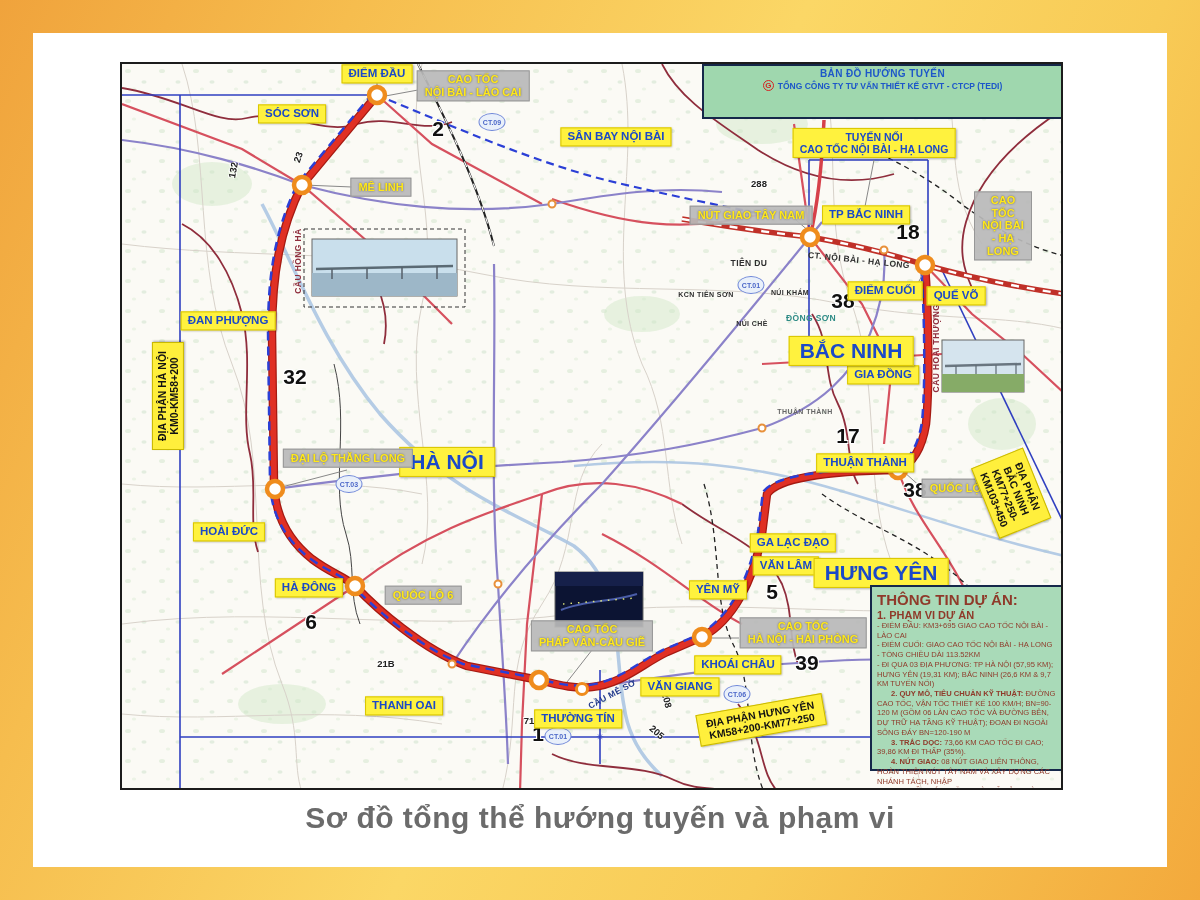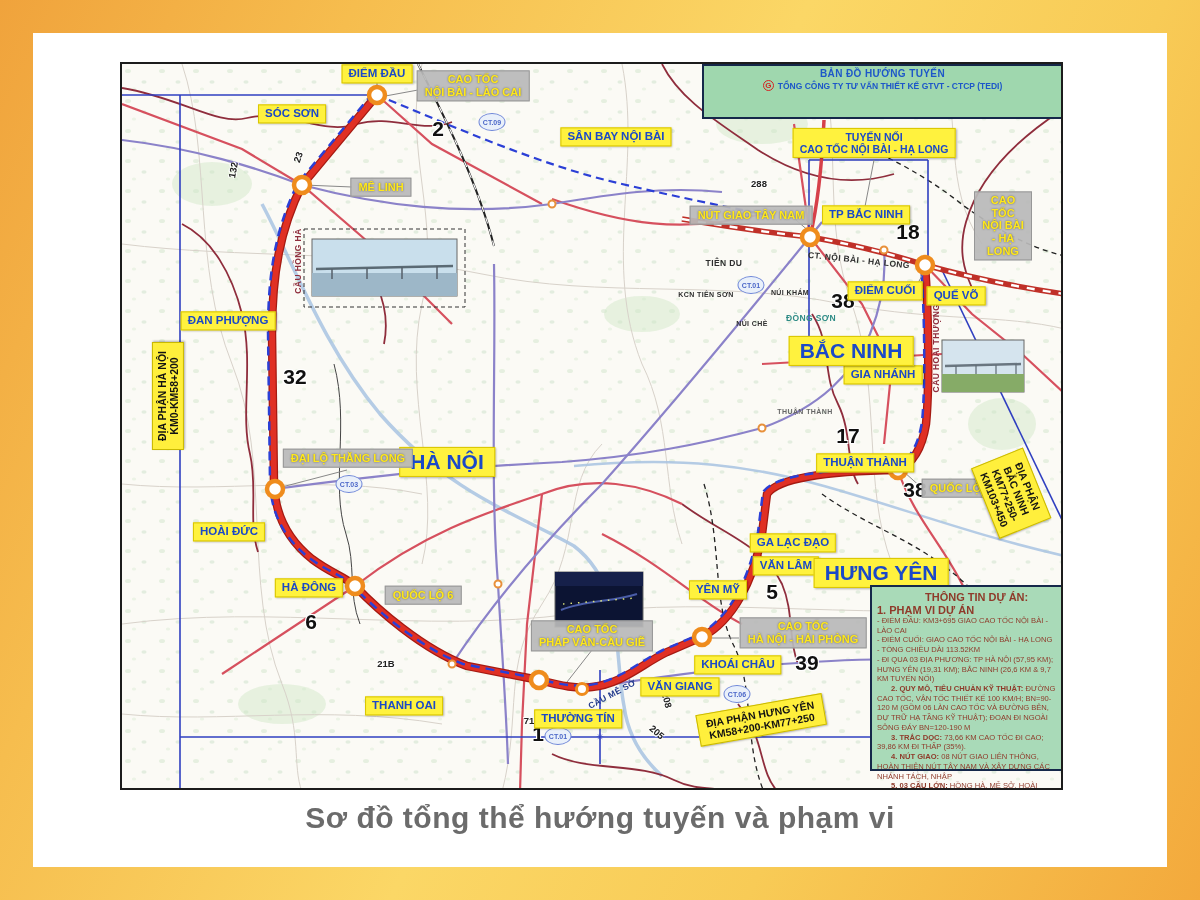--- a/index.html
+++ b/index.html
@@ -39,21 +39,21 @@
   .ct-badge{ position:absolute; transform:translate(-50%,-50%); width:27px; height:18px; border:1.5px solid #6e86d8;
              border-radius:50%; background:#e9f0fa; color:#4a66c8; font-size:7px; font-weight:bold;
              display:flex; align-items:center; justify-content:center; z-index:15; }
   .map-note{ position:absolute; transform:translate(-50%,-50%); font-size:8.5px; font-weight:bold; color:#2e2e2e;
              letter-spacing:.4px; z-index:14; white-space:nowrap; }
   .note-maroon { color:#8f2d3c; } .note-teal { color:#2e8b86; } .note-navy { color:#223a8c; }
 
   
   .info { position:absolute; left:748px; top:521px; width:193px; height:186px; background:#a9dab8;
           border:2px solid #15284a; padding:4px 5px; color:#8f3a2a; z-index:28; }
-  .ib-title { font-size:11px; font-weight:bold;margin-left:48px; }
+  .ib-title { font-size:15px; font-weight:bold; }
   .ib-h     { font-size:11px; font-weight:bold; margin-top:1px; }
   .ib-line  { font-size:7.6px; line-height:1.28; }
   .ib-hi    { font-weight:bold;padding-left:14px; }
 
   .caption { position:absolute; left:0; top:768px; width:100%; text-align:center;
              font-size:30px; font-weight:bold; color:#6b6b6b; letter-spacing:.5px; }
 </style>
 </head>
 <body>
 
@@ -244,21 +244,21 @@
    <div class="lbl-y" style="left:107px;top:468px">HOÀI ĐỨC</div>
    <div class="lbl-y" style="left:187px;top:524px">HÀ ĐÔNG</div>
    <div class="lbl-y" style="left:282px;top:642px">THANH OAI</div>
    <div class="lbl-y" style="left:456px;top:655px">THƯỜNG TÍN</div>
    <div class="lbl-y" style="left:558px;top:623px">VĂN GIANG</div>
    <div class="lbl-y" style="left:616px;top:601px">KHOÁI CHÂU</div>
    <div class="lbl-y" style="left:596px;top:526px">YÊN MỸ</div>
    <div class="lbl-y" style="left:664px;top:502px">VĂN LÂM</div>
    <div class="lbl-y" style="left:671px;top:479px">GA LẠC ĐẠO</div>
    <div class="lbl-y" style="left:743px;top:399px">THUẬN THÀNH</div>
-   <div class="lbl-y" style="left:761px;top:311px">GIA NHÁNH</div>
+   <div class="lbl-y" style="left:761px;top:311px">GIA ĐỒNG</div>
    <div class="lbl-y" style="left:834px;top:232px">QUẾ VÕ</div>
    <div class="lbl-y" style="left:763px;top:227px">ĐIỂM CUỐI</div>
    <div class="lbl-y" style="left:744px;top:151px">TP BẮC NINH</div>
    <div class="lbl-y" style="left:752px;top:79px;font-size:10.5px">TUYẾN NỐI
 CAO TỐC NỘI BÀI - HẠ LONG</div>
 
    <div class="lbl-big" style="left:325px;top:398px">HÀ NỘI</div>
    <div class="lbl-big" style="left:729px;top:287px">BẮC NINH</div>
    <div class="lbl-big" style="left:759px;top:509px">HƯNG YÊN</div>
 
@@ -280,21 +280,21 @@
 KM0-KM58+200</div>
    <div class="lbl-b" style="left:639px;top:656px;transform:translate(-50%,-50%) rotate(-10deg)">ĐỊA PHẬN HƯNG YÊN
 KM58+200-KM77+250</div>
    <div class="lbl-b" style="left:889px;top:429px;transform:translate(-50%,-50%) rotate(68deg)">ĐỊA PHẬN BẮC NINH
 KM77+250-KM103+450</div>
 
    <div class="map-note note-maroon" style="left:176px;top:197px;transform:translate(-50%,-50%) rotate(-90deg)">CẦU HỒNG HÀ</div>
    <div class="map-note note-navy" style="left:490px;top:630px;transform:translate(-50%,-50%) rotate(-28deg)">CẦU MỄ SỞ</div>
    <div class="map-note note-maroon" style="left:814px;top:284px;transform:translate(-50%,-50%) rotate(-90deg)">CẦU HOÀI THƯỢNG</div>
    <div class="map-note" style="left:737px;top:196px;transform:translate(-50%,-50%) rotate(6deg)">CT. NỘI BÀI - HẠ LONG</div>
-   <div class="map-note" style="left:602px;top:199px">TIÊN DU</div>
+   <div class="map-note" style="left:627px;top:199px">TIÊN DU</div>
    <div class="map-note" style="left:584px;top:230px;font-size:7px">KCN TIÊN SƠN</div>
    <div class="map-note" style="left:668px;top:228px;font-size:7px">NÚI KHÁM</div>
    <div class="map-note" style="left:630px;top:259px;font-size:7px">NÚI CHÈ</div>
    <div class="map-note note-teal" style="left:689px;top:254px">ĐỒNG SƠN</div>
    <div class="map-note" style="left:683px;top:347px;font-size:7px;color:#666">THUẬN THÀNH</div>
 
    <div class="ct-badge" style="left:370px;top:58px">CT.09</div>
    <div class="ct-badge" style="left:227px;top:420px">CT.03</div>
    <div class="ct-badge" style="left:629px;top:221px">CT.01</div>
    <div class="ct-badge" style="left:436px;top:672px">CT.01</div>

